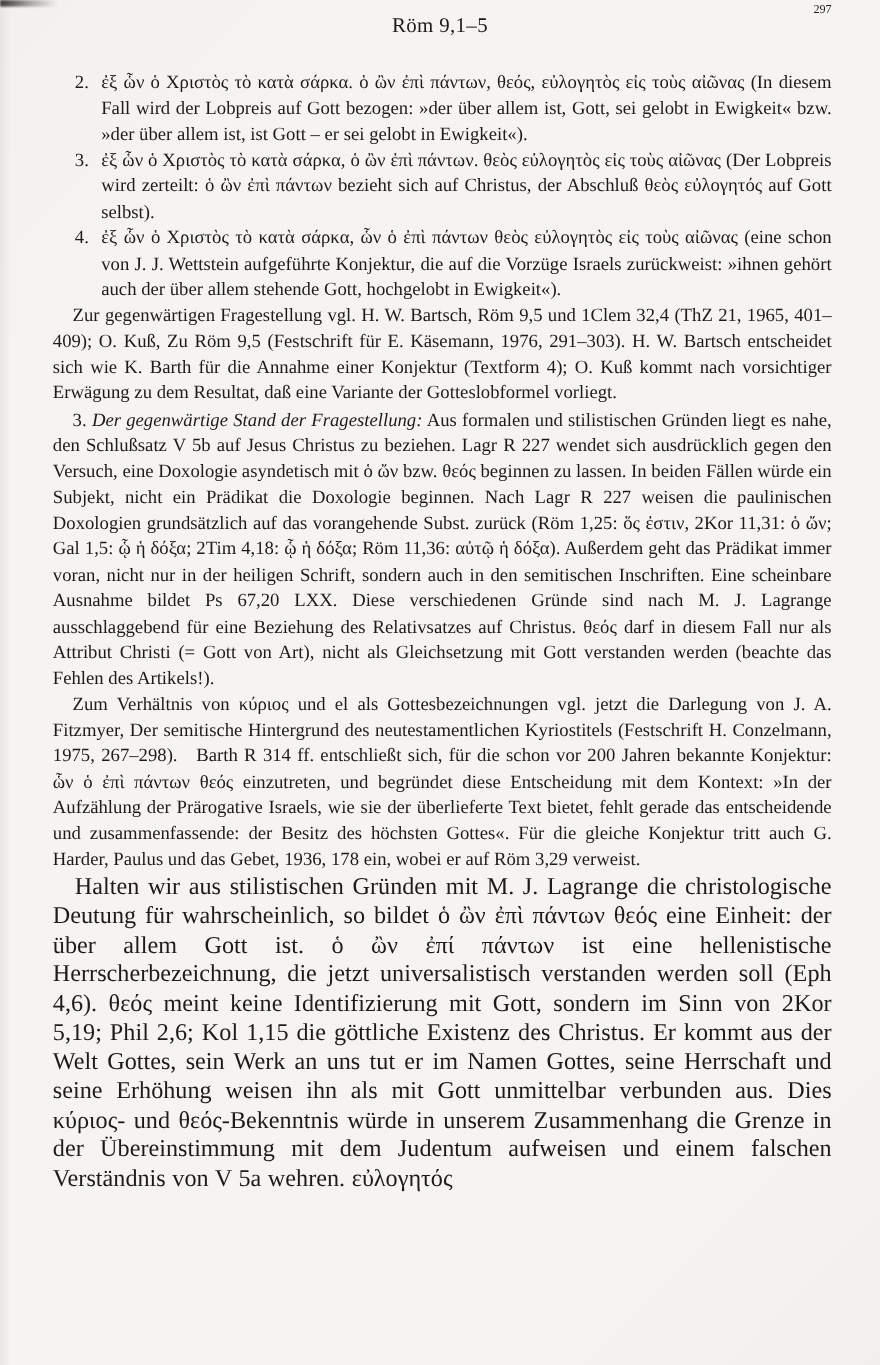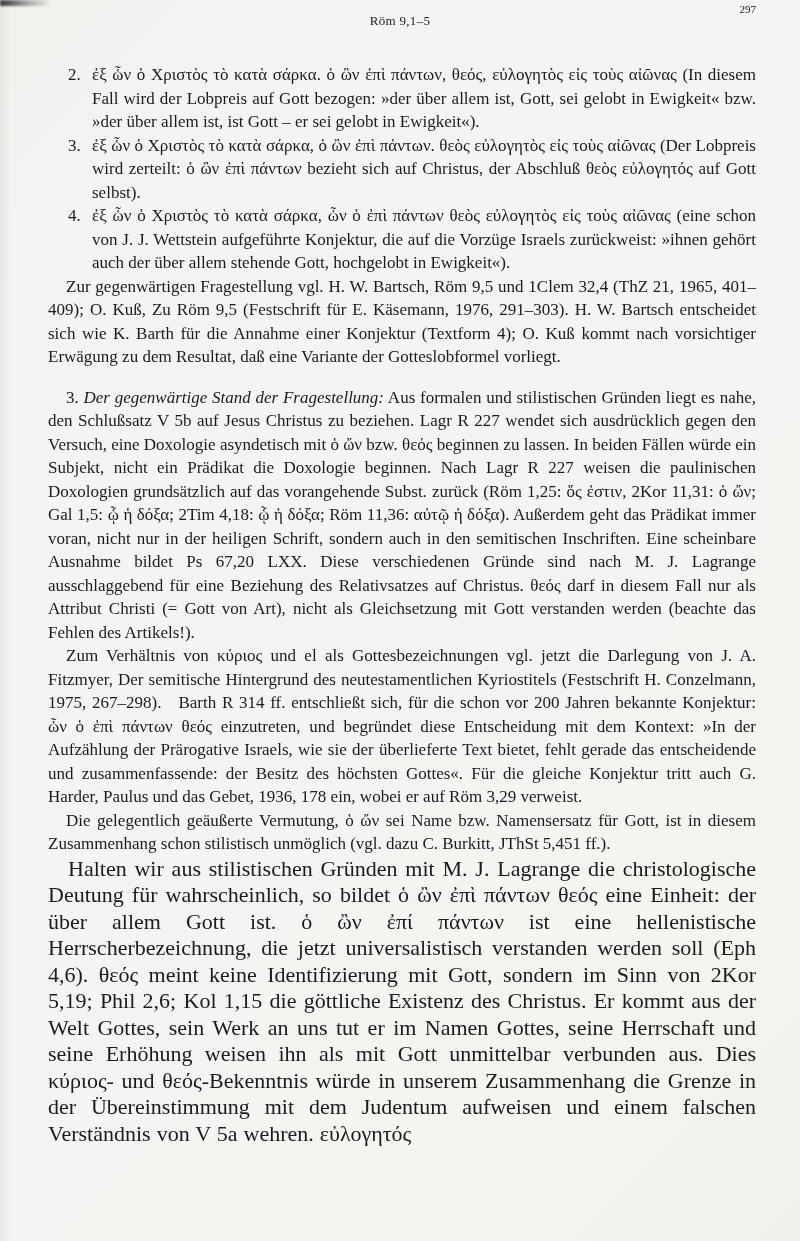--- a/index.html
+++ b/index.html
@@ -39,21 +39,21 @@
   .running-head {
     position: relative;
     padding-top: 13px;
     height: 28px;
   }
   .head-title {
     position: absolute;
     left: 0;
     right: 0;
     text-align: center;
-    font-size: 13px;
+    font-size: 19px;
     letter-spacing: 0.3px;
   }
   .head-pagenum {
     position: absolute;
     right: 44px;
     top: 3px;
     font-size: 11px;
   }
   .content {
     padding: 0 44px 0 48px;
@@ -74,21 +74,21 @@
   .variant-number {
     position: absolute;
     left: 0;
     top: 0;
   }
   .para {
     margin: 0;
     text-indent: 18px;
   }
   .section-gap {
-    margin-top: 17px;
+    margin-top: 1px;
   }
   .italic {
     font-style: italic;
   }
   .main-para {
     margin: 0;
     font-size: 22px;
     line-height: 26.5px;
     text-indent: 20px;
     word-spacing: 0.5px;
@@ -122,18 +122,17 @@
         <span>ἐξ ὧν ὁ Χριστὸς τὸ κατὰ σάρκα, ὧν ὁ ἐπὶ πάντων θεὸς εὐλογητὸς εἰς τοὺς αἰῶνας (eine schon von J. J. Wettstein aufgeführte Konjektur, die auf die Vorzüge Israels zurückweist: »ihnen gehört auch der über allem stehende Gott, hochgelobt in Ewigkeit«).</span>
       </div>
     </div>
 
     <p class="petit para">Zur gegenwärtigen Fragestellung vgl. H. W. Bartsch, Röm 9,5 und 1Clem 32,4 (ThZ 21, 1965, 401–409); O. Kuß, Zu Röm 9,5 (Festschrift für E. Käsemann, 1976, 291–303). H. W. Bartsch entscheidet sich wie K. Barth für die Annahme einer Konjektur (Textform 4); O. Kuß kommt nach vorsichtiger Erwägung zu dem Resultat, daß eine Variante der Gotteslobformel vorliegt.</p>
 
     <p class="petit para section-gap"><span>3. </span><span class="italic">Der gegenwärtige Stand der Fragestellung:</span><span> Aus formalen und stilistischen Gründen liegt es nahe, den Schlußsatz V 5b auf Jesus Christus zu beziehen. Lagr R 227 wendet sich ausdrücklich gegen den Versuch, eine Doxologie asyndetisch mit ὁ ὤν bzw. θεός beginnen zu lassen. In beiden Fällen würde ein Subjekt, nicht ein Prädikat die Doxologie beginnen. Nach Lagr R 227 weisen die paulinischen Doxologien grundsätzlich auf das vorangehende Subst. zurück (Röm 1,25: ὅς ἐστιν, 2Kor 11,31: ὁ ὤν; Gal 1,5: ᾧ ἡ δόξα; 2Tim 4,18: ᾧ ἡ δόξα; Röm 11,36: αὐτῷ ἡ δόξα). Außerdem geht das Prädikat immer voran, nicht nur in der heiligen Schrift, sondern auch in den semitischen Inschriften. Eine scheinbare Ausnahme bildet Ps 67,20 LXX. Diese verschiedenen Gründe sind nach M. J. Lagrange ausschlaggebend für eine Beziehung des Relativsatzes auf Christus. θεός darf in diesem Fall nur als Attribut Christi (= Gott von Art), nicht als Gleichsetzung mit Gott verstanden werden (beachte das Fehlen des Artikels!).</span></p>
 
     <p class="petit para">Zum Verhältnis von κύριος und el als Gottesbezeichnungen vgl. jetzt die Darlegung von J. A. Fitzmyer, Der semitische Hintergrund des neutestamentlichen Kyriostitels (Festschrift H. Conzelmann, 1975, 267–298). Barth R 314 ff. entschließt sich, für die schon vor 200 Jahren bekannte Konjektur: ὧν ὁ ἐπὶ πάντων θεός einzutreten, und begründet diese Entscheidung mit dem Kontext: »In der Aufzählung der Prärogative Israels, wie sie der überlieferte Text bietet, fehlt gerade das entscheidende und zusammenfassende: der Besitz des höchsten Gottes«. Für die gleiche Konjektur tritt auch G. Harder, Paulus und das Gebet, 1936, 178 ein, wobei er auf Röm 3,29 verweist.</p>
 
-    <p class="petit para">Die gelegentlich geäußerte Vermutung, ὁ ὤν sei Name bzw. Namensersatz für Gott, ist in diesem Zusammenhang schon stilistisch unmöglich (vgl. dazu C. Burkitt, JThSt 5,451 ff.).</p>
 
     <p class="main-para">Halten wir aus stilistischen Gründen mit M. J. Lagrange die christologische Deutung für wahrscheinlich, so bildet ὁ ὢν ἐπὶ πάντων θεός eine Einheit: der über allem Gott ist. ὁ ὢν ἐπί πάντων ist eine hellenistische Herrscherbezeichnung, die jetzt universalistisch verstanden werden soll (Eph 4,6). θεός meint keine Identifizierung mit Gott, sondern im Sinn von 2Kor 5,19; Phil 2,6; Kol 1,15 die göttliche Existenz des Christus. Er kommt aus der Welt Gottes, sein Werk an uns tut er im Namen Gottes, seine Herrschaft und seine Erhöhung weisen ihn als mit Gott unmittelbar verbunden aus. Dies κύριος- und θεός-Bekenntnis würde in unserem Zusammenhang die Grenze in der Übereinstimmung mit dem Judentum aufweisen und einem falschen Verständnis von V 5a wehren. εὐλογητός</p>
 
   </div>
 </div>
 
 </body></html>

